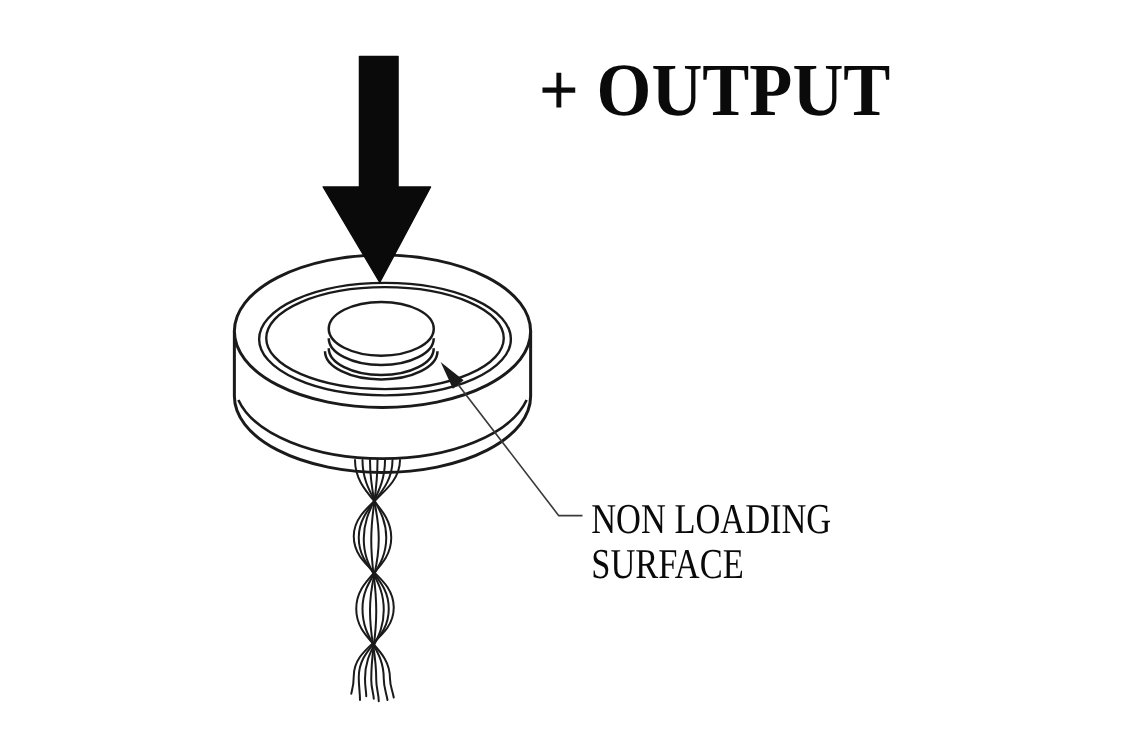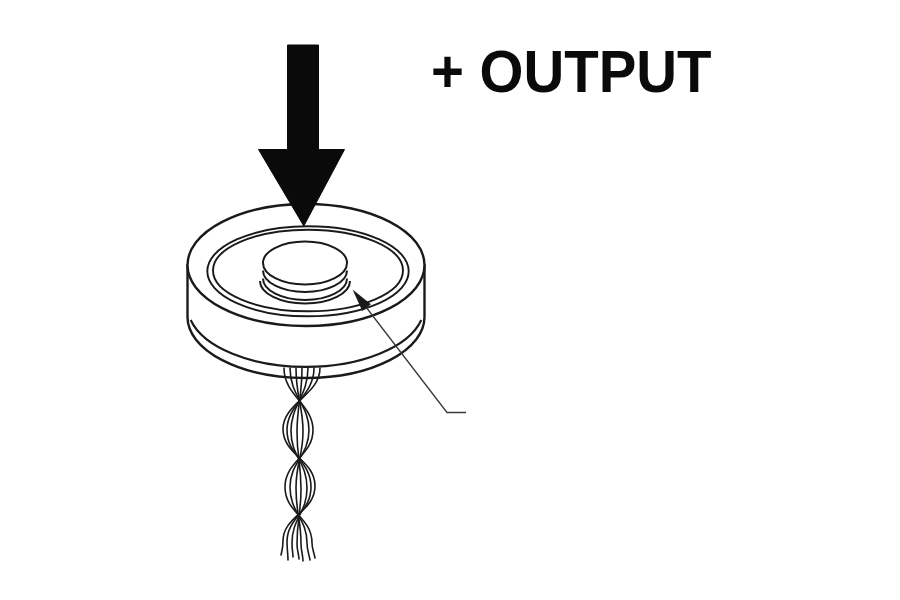--- a/index.html
+++ b/index.html
@@ -1,21 +1,21 @@
 <!DOCTYPE html>
 <html><head>
 <meta charset="utf-8">
 <style>
   html,body{margin:0;padding:0;background:#ffffff;}
   #canvas{
     position:relative;
     width:900px;height:600px;
     background:#ffffff;
     overflow:hidden;
-    font-family:Liberation Sans, sans-serif;
+    font-family:Liberation Serif, serif;
     color:#0a0a0a;
   }
   svg{position:absolute;left:0;top:0;}
   .txt{
     position:absolute;
     white-space:nowrap;
     color:#0a0a0a;
     line-height:1;
   }
   .txt .inner{
@@ -84,14 +84,18 @@
     <g>
       <path d="M287.5 45 L318.5 45 L318.5 149.5 L344.5 149.5 L303.8 226 L258.5 149.5 L287.5 149.5 Z" fill="#0a0a0a" stroke="#0a0a0a" stroke-width="1" stroke-linejoin="round"></path>
     </g>
   </svg>
 
   <div class="txt" id="output-label">
     <span class="inner">+ OUTPUT</span>
   </div>
 
 
+  <div class="txt" id="callout-label">
+    <span class="inner">NON LOADING</span><br>
+    <span class="inner">SURFACE</span>
+  </div>
 
 </div>
 
 </body></html>

